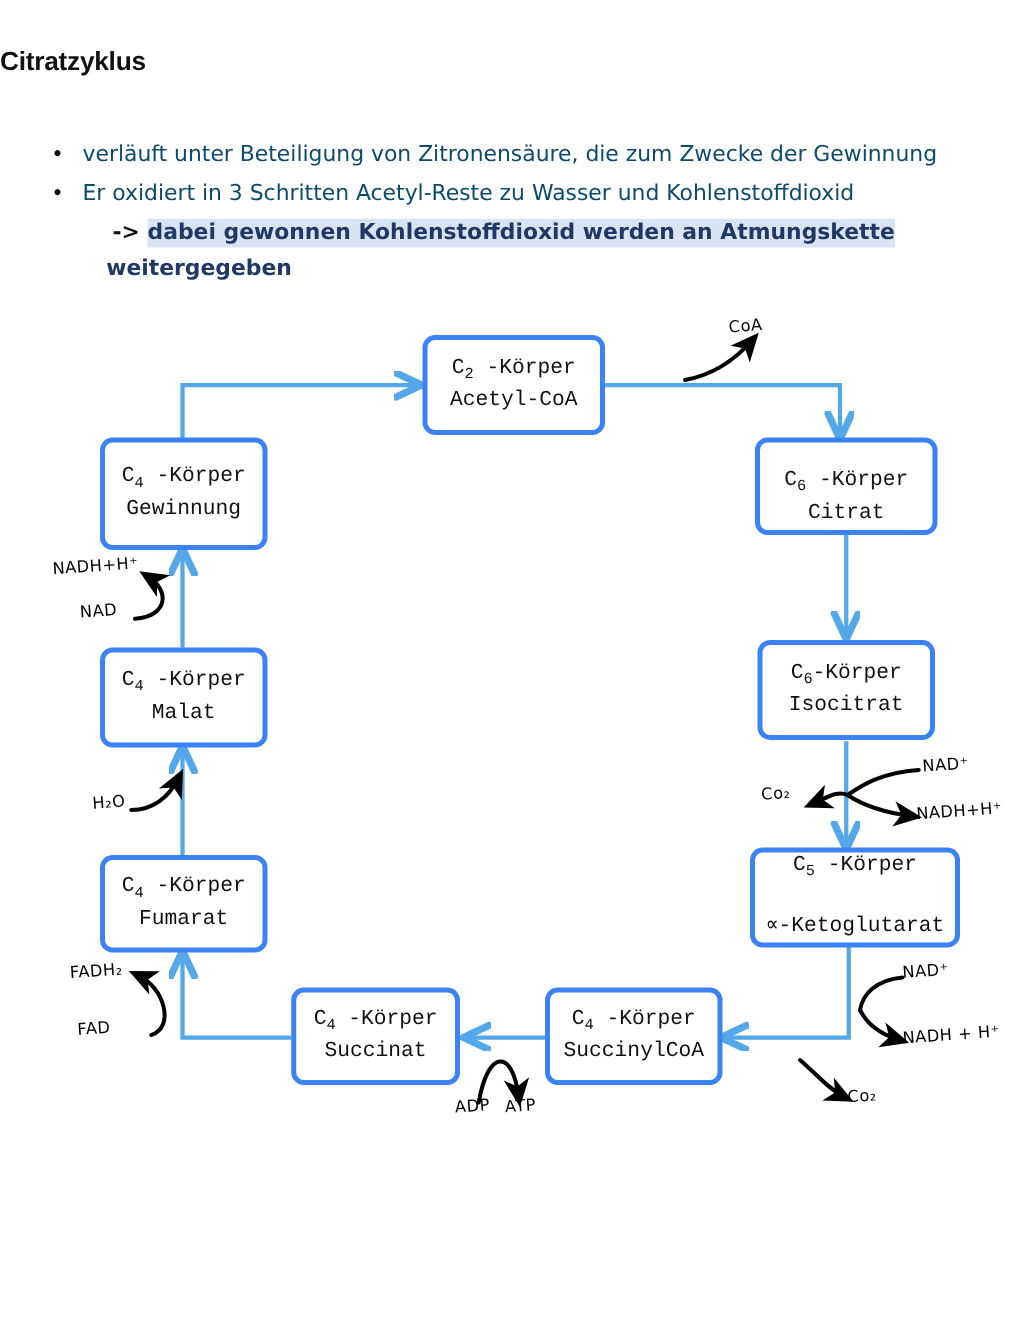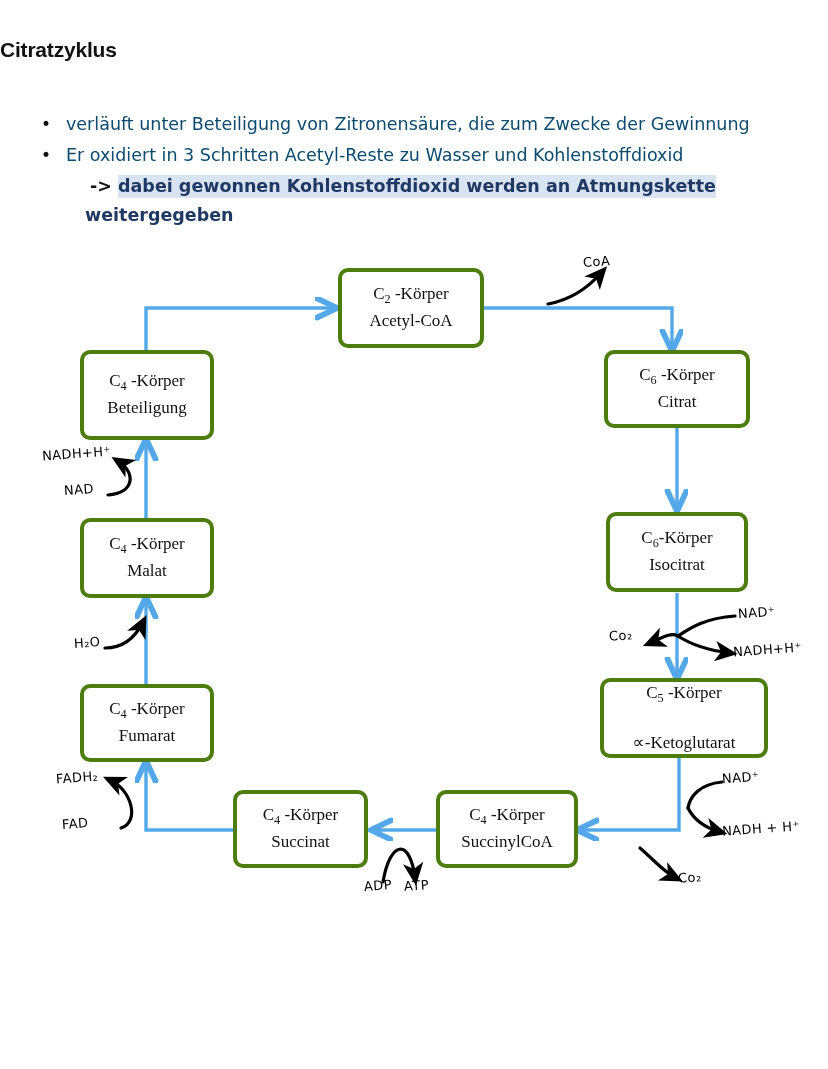--- a/index.html
+++ b/index.html
@@ -84,28 +84,28 @@
   #cycle {
     position: absolute;
     left: 0;
     top: 250px;
     width: 828px;
     height: 670px;
   }
   .nodebox {
     position: absolute;
     box-sizing: border-box;
-    border: 4px solid #4d7c0f;
+    border: 4px solid #3b82f6;
     border-radius: 10px;
     background: #ffffff;
     display: flex;
     flex-direction: column;
     align-items: center;
     justify-content: center;
-    font-family: Liberation Serif, serif;
+    font-family: Liberation Mono, monospace;
     font-size: 17px;
     color: #111111;
     line-height: 1.45;
     z-index: 5;
   }
   .nodebox .l1, .nodebox .l2 { white-space: nowrap; }
   .nodebox .l1 sub { font-size: 0.72em; }
   svg.lines {
     position: absolute;
     left: 0; top: 0;
@@ -223,21 +223,21 @@
       </g>
     </svg>
 
     <div class="nodebox" style="left:338px; top:18px; width:146px; height:80px;">
       <div class="l1">
         <span>C</span><sub>2</sub><span> -Körper</span>
       </div>
       <div class="l2">Acetyl-CoA</div>
     </div>
 
-    <div class="nodebox" style="left:604px; top:100px; width:146px; height:78px;">
+    <div class="nodebox" style="left:604px; top:100px; width:146px; height:78px;justify-content:flex-end;">
       <div class="l1">
         <span>C</span><sub>6</sub><span> -Körper</span>
       </div>
       <div class="l2">Citrat</div>
     </div>
 
     <div class="nodebox" style="left:606px; top:262px; width:142px; height:80px;">
       <div class="l1">
         <span>C</span><sub>6</sub><span>-Körper</span>
       </div>
@@ -276,21 +276,21 @@
       <div class="l1">
         <span>C</span><sub>4</sub><span> -Körper</span>
       </div>
       <div class="l2">Malat</div>
     </div>
 
     <div class="nodebox" style="left:80px; top:100px; width:134px; height:90px;">
       <div class="l1">
         <span>C</span><sub>4</sub><span> -Körper</span>
       </div>
-      <div class="l2">Beteiligung</div>
+      <div class="l2">Gewinnung</div>
     </div>
 
     <div class="inklabel" style="left:583px; top:4px;">CoA</div>
     <div class="inklabel" style="left:42px;  top:196px;">NADH+H⁺</div>
     <div class="inklabel" style="left:64px;  top:232px;">NAD</div>
     <div class="inklabel" style="left:74px;  top:385px;">H₂O</div>
     <div class="inklabel" style="left:56px;  top:520px;">FADH₂</div>
     <div class="inklabel" style="left:62px;  top:566px;">FAD</div>
     <div class="inklabel" style="left:364px; top:628px;">ADP</div>
     <div class="inklabel" style="left:404px; top:628px;">ATP</div>

